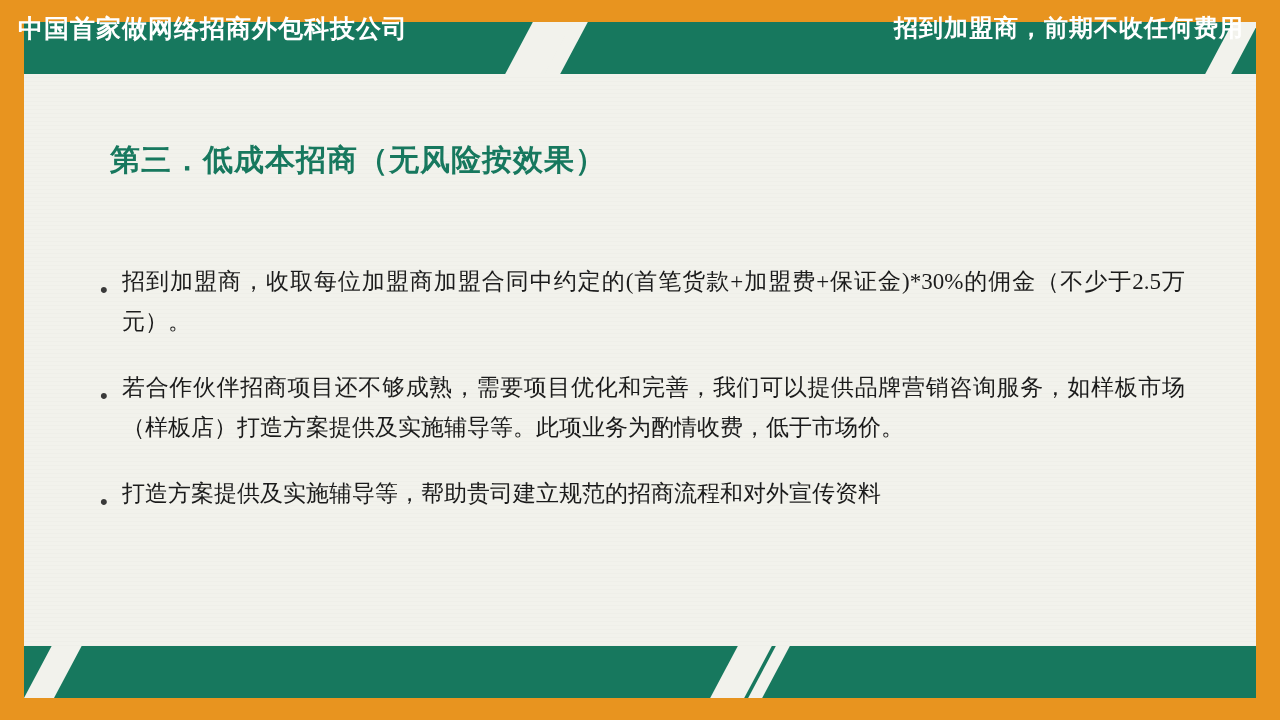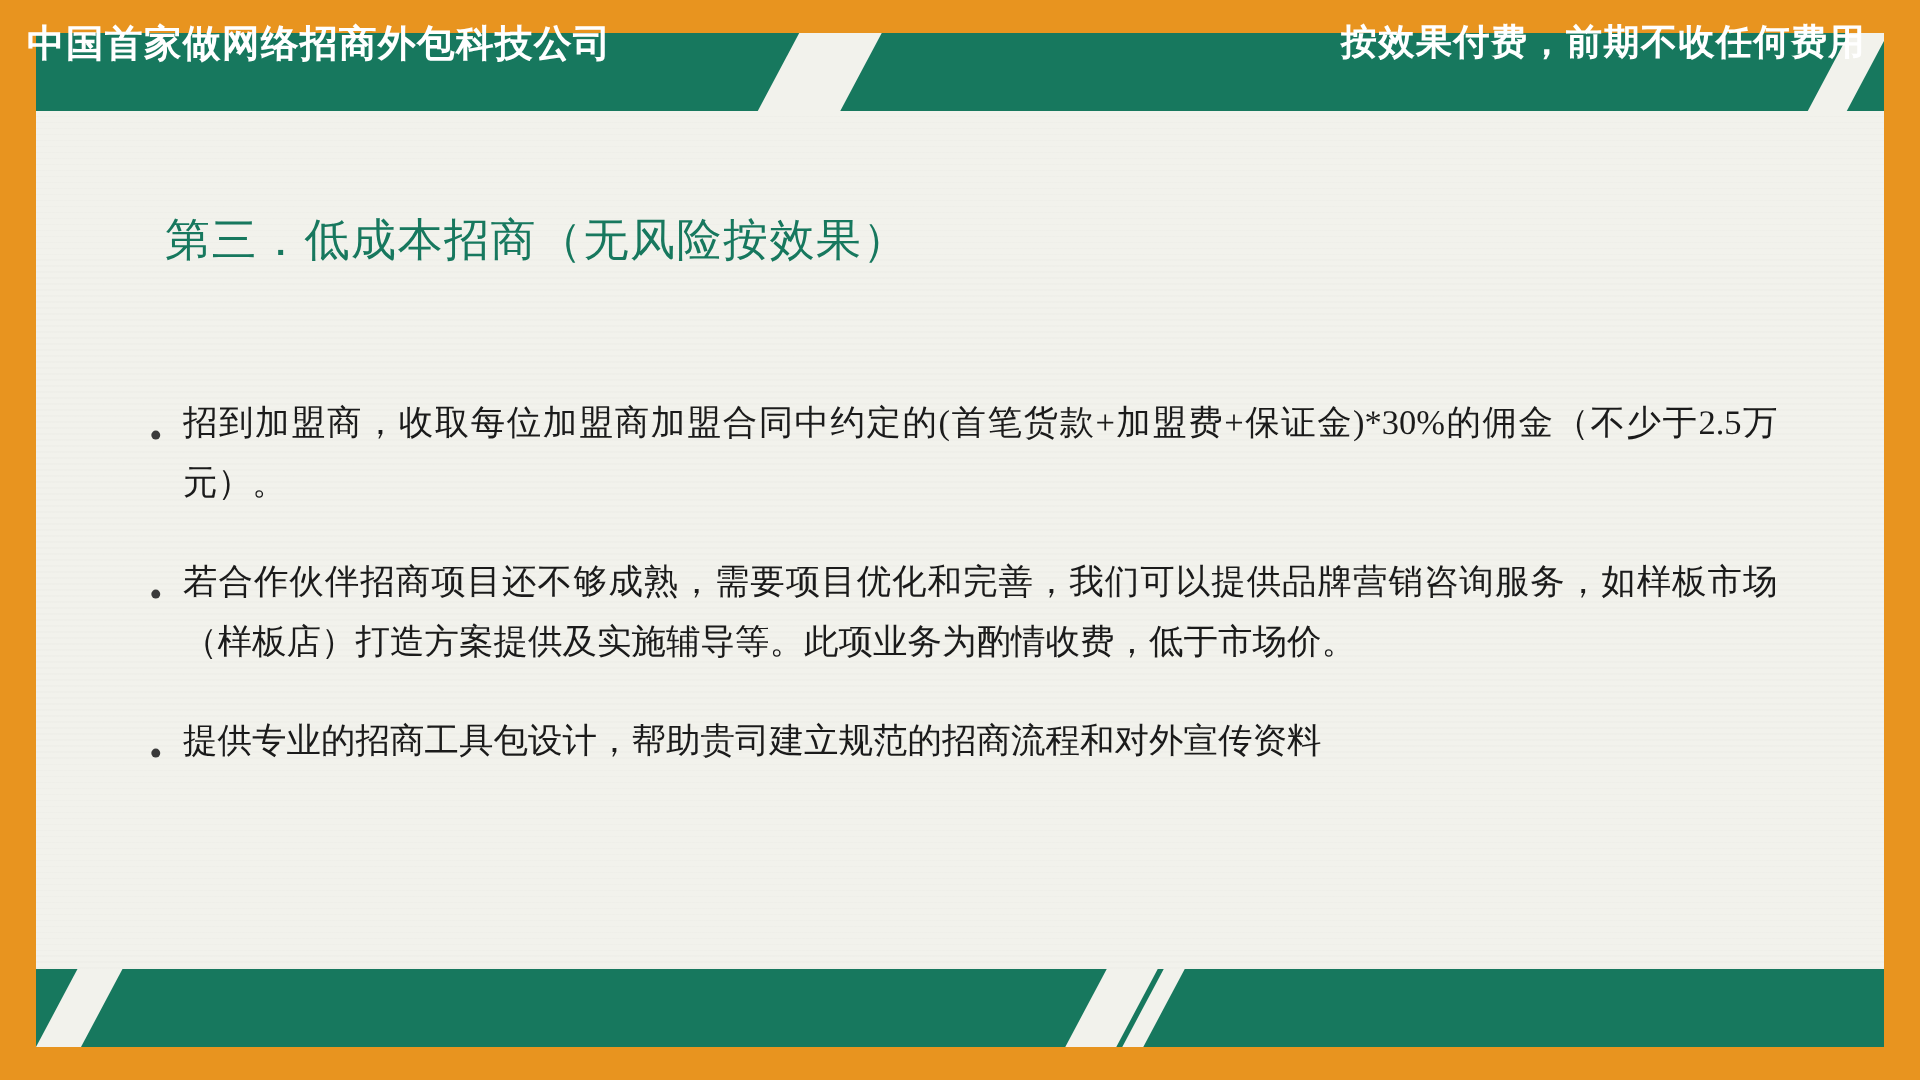--- a/index.html
+++ b/index.html
@@ -132,21 +132,21 @@
     white-space: nowrap;
   }
 
   
   .slide-heading {
     position: absolute;
     left: 110px;
     top: 140px;
     color: #17785E;
     font-size: 30px;
-    font-weight: normal;
+    font-weight: bold;
     letter-spacing: 1px;
     white-space: nowrap;
   }
 
   
   .bullets {
     position: absolute;
     left: 100px;
     top: 262px;
     width: 1085px;
@@ -196,25 +196,25 @@
       <span class="bullet-text">招到加盟商，收取每位加盟商加盟合同中约定的(首笔货款+加盟费+保证金)*30%的佣金（不少于2.5万元）。</span>
     </div>
 
     <div class="bullet">
       <span class="bullet-dot">•</span>
       <span class="bullet-text">若合作伙伴招商项目还不够成熟，需要项目优化和完善，我们可以提供品牌营销咨询服务，如样板市场（样板店）打造方案提供及实施辅导等。此项业务为酌情收费，低于市场价。</span>
     </div>
 
     <div class="bullet">
       <span class="bullet-dot">•</span>
-      <span class="bullet-text">提供专业的招商工具包设计，帮助贵司建立规范的招商流程和对外宣传资料</span>
+      <span class="bullet-text">打造方案提供及实施辅导等，帮助贵司建立规范的招商流程和对外宣传资料</span>
     </div>
 
   </div>
 
   <div class="footer-band">
     <div class="fnotch1"></div>
     <div class="fnotch2"></div>
     <div class="fnotch3"></div>
   </div>
-  <div class="footer-title">按效果付费，前期不收任何费用</div>
+  <div class="footer-title">招到加盟商，前期不收任何费用</div>
 
 </div>
 
 </body></html>

